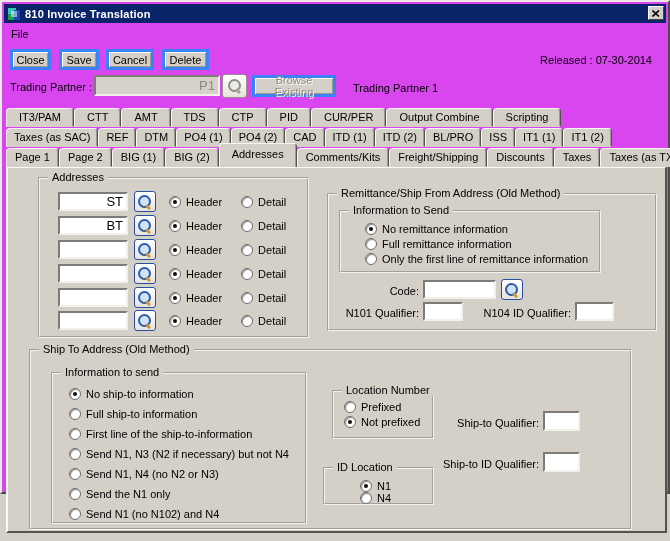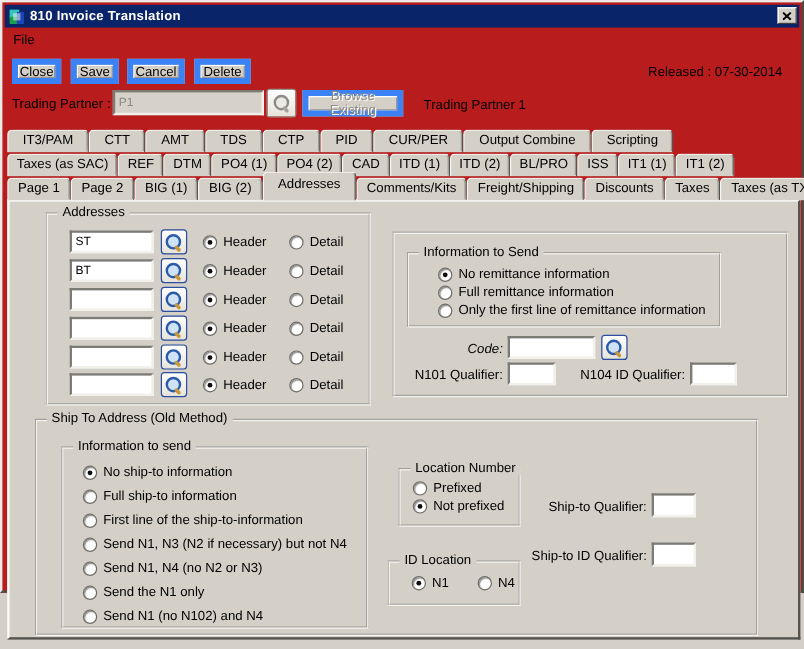--- a/index.html
+++ b/index.html
@@ -1,51 +1,51 @@
 <!DOCTYPE html>
 <html><head>
 <meta charset="utf-8">
 <style>
   html,body{margin:0;padding:0;}
   body{width:670px;height:541px;font-family:"Liberation Sans",sans-serif;font-size:11px;color:#000;background:#d4d0c8;overflow:hidden;}
   *{box-sizing:border-box;}
 
-  .win{position:relative;width:670px;height:494px;background:#b91c1c;
+  .win{position:relative;width:670px;height:494px;background:#d946ef;
        border:2px solid;border-color:#eceae6 #4e4c48 #4e4c48 #eceae6;}
 
   
   .titlebar{position:absolute;left:2px;top:2px;right:2px;height:19px;background:#0a246a;
             display:flex;align-items:center;padding:0 3px;}
   .title-text{color:#fff;font-weight:bold;font-size:11px;margin-left:4px;letter-spacing:.2px;}
   .close-btn{position:absolute;right:2px;top:2px;width:16px;height:14px;background:#d4d0c8;
              border:1px solid;border-color:#fff #404040 #404040 #fff;
              display:flex;align-items:center;justify-content:center;cursor:default;}
   .close-btn svg{display:block;}
 
   
   .menubar{position:absolute;left:4px;top:24px;height:16px;display:flex;align-items:center;}
   .menu-item{padding:1px 7px 1px 5px;}
 
   
-  .btn{position:absolute;background:#d4d0c8;border:5px solid #3b82f6;
+  .btn{position:absolute;background:#d4d0c8;border:3px solid #3b82f6;
        box-shadow:inset 1px 1px 0 #ffffff, inset -1px -1px 0 #9a978f;
        font-family:"Liberation Sans",sans-serif;font-size:11px;text-align:center;
        display:flex;align-items:center;justify-content:center;cursor:default;}
   #btn-close{left:8px;top:47px;width:41px;height:21px;}
   #btn-save{left:57px;top:47px;width:40px;height:21px;}
   #btn-cancel{left:104px;top:47px;width:48px;height:21px;}
   #btn-delete{left:160px;top:47px;width:47px;height:21px;}
   .btn.disabled{color:#8e8c85;text-shadow:1px 1px 0 #fff;}
 
   .released{position:absolute;right:16px;top:52px;font-size:11px;}
 
   
   .tp-label{position:absolute;left:8px;top:79px;}
   .field{background:#fff;border:2px solid;border-color:#7d7b75 #f2f0ea #f2f0ea #7d7b75;
-         font-family:"Liberation Sans",sans-serif;font-size:10px;padding:1px 3px;outline:none;}
+         font-family:"Liberation Sans",sans-serif;font-size:13px;padding:1px 3px;outline:none;text-align:right;}
   #tp-field{position:absolute;left:92px;top:73px;width:126px;height:21px;
             background:#d6d2ca;color:#8a887f;}
   .mag-btn{display:flex;align-items:center;justify-content:center;width:22px;height:21px;
            border:1px solid #2b4ea0;border-radius:3px;background:linear-gradient(#ffffff,#e6e3da);cursor:default;}
   #tp-search{position:absolute;left:220px;top:72px;width:25px;height:24px;border-color:#95938b;}
   #btn-browse{left:250px;top:73px;width:84px;height:22px;}
   .tp-name{position:absolute;left:351px;top:80px;}
 
   
   .mag-ico{position:relative;width:14px;height:14px;display:inline-block;}
@@ -91,35 +91,35 @@
 
   
   .addr-row{position:absolute;left:18px;height:21px;display:flex;align-items:center;}
   .addr-input{width:70px;height:19px;margin-right:6px;}
   .addr-row .mag-btn{margin-right:13px;}
   .addr-row .hdr{margin-right:19px;}
 
   
   #gb-remit-info .rrow{height:15px;padding-left:24px;}
   #gb-remit-info{padding-top:9px;}
-  .rem-code-label{position:absolute;left:8px;top:90px;width:82px;text-align:right;font-style:italic;}
+  .rem-code-label{position:absolute;left:8px;top:90px;width:82px;text-align:right;}
   #rem-code{position:absolute;left:94px;top:85px;width:73px;height:19px;}
   #rem-code-search{position:absolute;left:172px;top:84px;}
   .rem-n101-label{position:absolute;left:2px;top:112px;width:88px;text-align:right;}
   #rem-n101{position:absolute;left:94px;top:107px;width:40px;height:19px;}
   .rem-n104-label{position:absolute;left:148px;top:112px;width:94px;text-align:right;}
   #rem-n104{position:absolute;left:246px;top:107px;width:39px;height:19px;}
 
   
   #gb-shipto-info{padding-top:10px;}
   #gb-shipto-info .rrow{height:20px;padding-left:16px;}
   #gb-locnum{padding-top:7px;}
   #gb-locnum .rrow{height:15px;padding-left:10px;}
   #gb-idloc{padding-top:11px;}
-  #gb-idloc .idrow{display:flex;align-items:center;padding-left:18px;}
+  #gb-idloc .idrow{display:flex;align-items:center;padding-left:18px;flex-direction:column;}
   #gb-idloc .rrow2{display:flex;align-items:center;margin-right:24px;}
   .st-qual-label{position:absolute;left:380px;top:66px;width:128px;text-align:right;}
   #st-qual{position:absolute;left:512px;top:60px;width:37px;height:20px;}
   .st-idqual-label{position:absolute;left:368px;top:107px;width:140px;text-align:right;}
   #st-idqual{position:absolute;left:512px;top:101px;width:37px;height:20px;}
 </style>
 </head>
 <body>
 
 <div class="win">
@@ -284,20 +284,21 @@
             <span class="rlab">Header</span>
           </span>
         <span class="rrow">
             <span class="rd"></span>
             <span class="rlab">Detail</span>
           </span>
       </div>
     </div>
 
     <div class="gb" id="gb-remit">
+      <span class="gb-title">Remittance/Ship From Address (Old Method)</span>
 
       <div class="gb" id="gb-remit-info">
         <span class="gb-title">Information to Send</span>
         <div class="rrow">
             <span class="rd on"></span>
             <span class="rlab">No remittance information</span>
           </div>
         <div class="rrow">
             <span class="rd"></span>
             <span class="rlab">Full remittance information</span>

